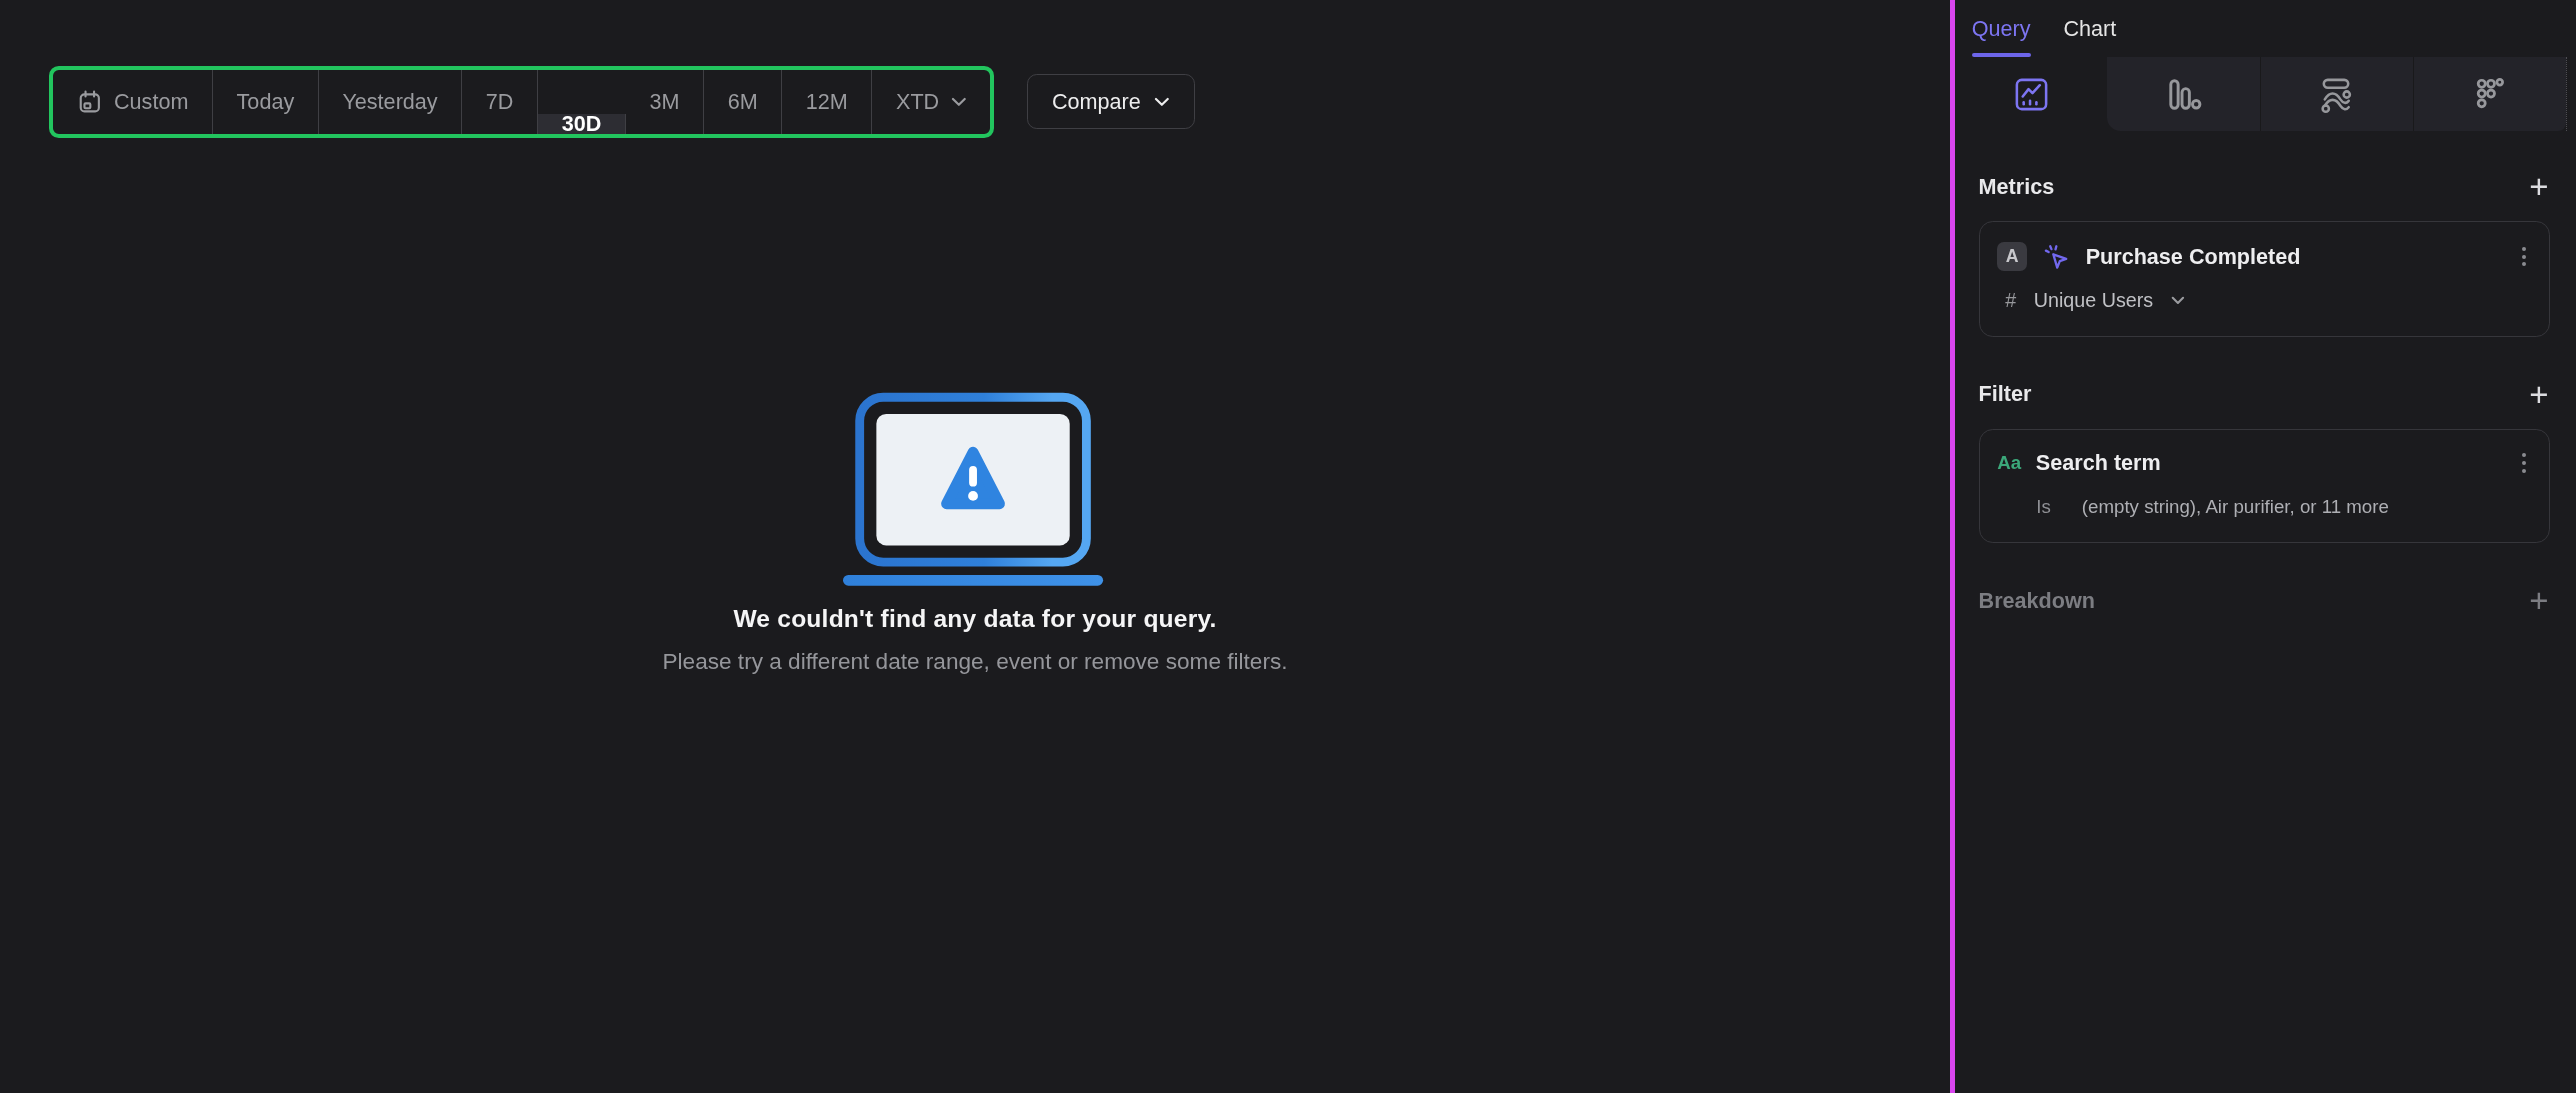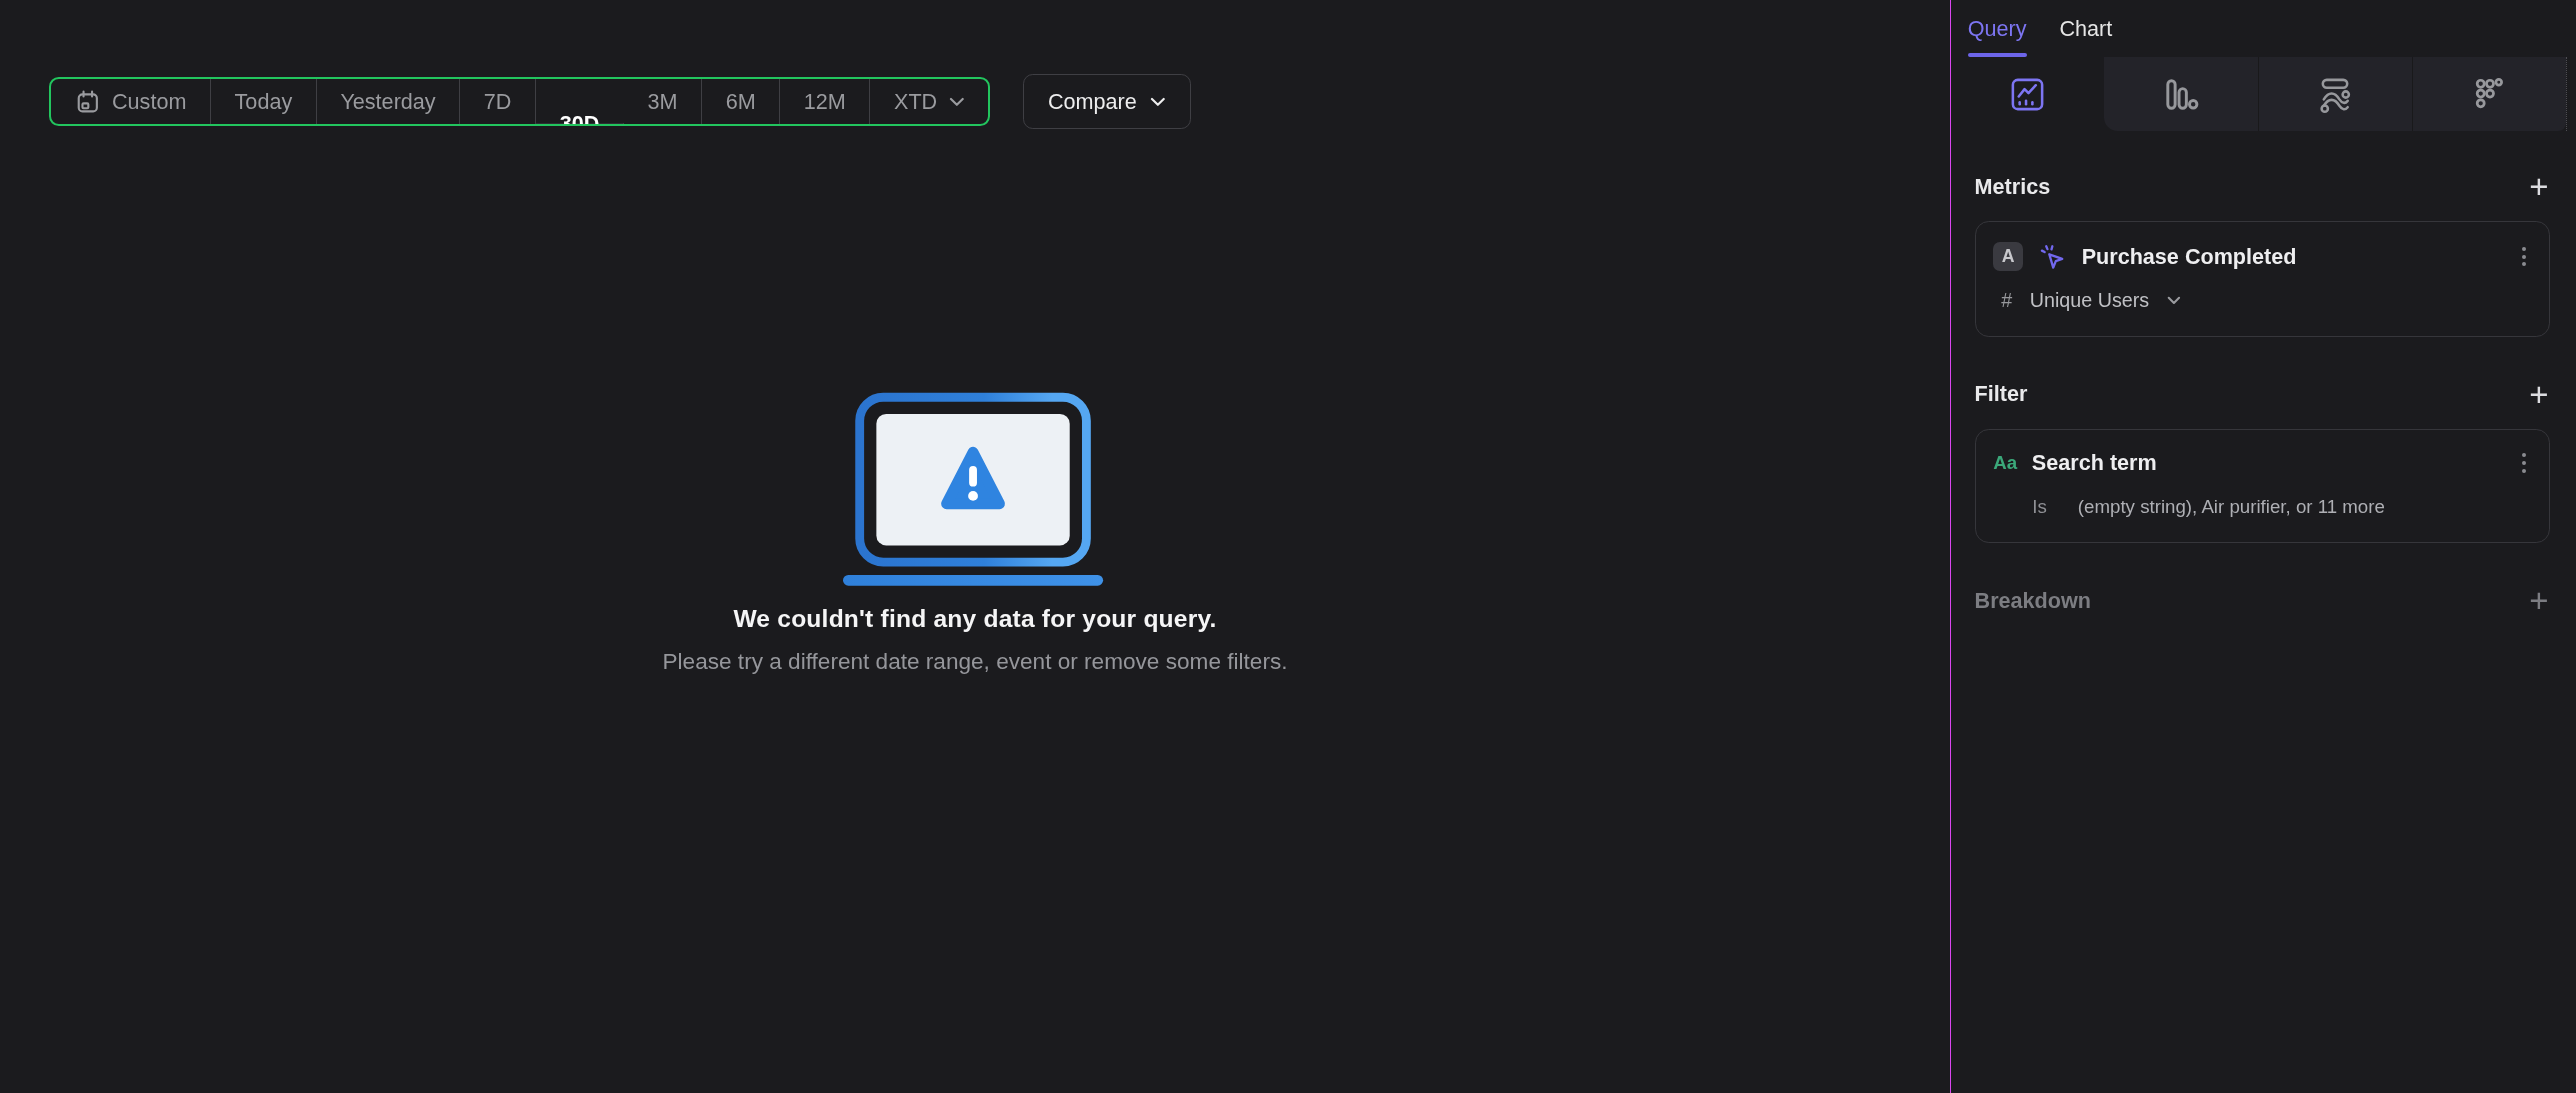--- a/index.html
+++ b/index.html
@@ -13,22 +13,22 @@
   }
 
   
   .main { position:absolute; top:0; left:0; width:1950px; height:1093px; }
 
   .toolbar {
     position:absolute; top:74px; left:49px; right:51px;
     display:flex; align-items:center; height:55px;
   }
   .date-group {
-    display:flex; align-items:stretch; height:49px;
-    border:2px solid #22c55e; border-radius:9.8px; overflow:hidden;
+    display:flex; align-items:stretch; height:72px;
+    border:4px solid #22c55e; border-radius:9.8px; overflow:hidden;
     background:transparent;
   }
   .seg {
     display:flex; align-items:center; gap:11.8px;
     padding:0 23.6px; font-size:21.6px; color:#9a9b9f;
     border-right:1px solid #3f3f44; background:transparent; cursor:pointer;
     white-space:nowrap;
   }
   .seg:last-child { border-right:none; }
   .seg.selected { background:#2d2d33; color:#ffffff; font-weight:700;margin-top:44px; }
@@ -50,21 +50,21 @@
     position:absolute; top:390px; left:0; width:100%;
     text-align:center;
   }
   .empty svg { display:block; margin:0 auto; }
   .empty-title { margin-top:15.7px; font-size:24.6px; font-weight:700; color:#f5f5f6; letter-spacing:0.2px; }
   .empty-sub { margin-top:16.7px; font-size:22.6px; color:#95969b; }
 
   
   .panel {
     position:absolute; top:0; right:0; width:626px; height:1093px;
-    background:#1b1b1e; border-left:1px solid #d946ef;
+    background:#1b1b1e; border-left:5px solid #d946ef;
   }
   .panel-header {
     height:57px; display:flex; align-items:stretch; gap:33px; padding-left:16.7px;
   }
   .ptab {
     position:relative; display:flex; align-items:center;
     font-size:21.6px; color:#e5e5e5; cursor:pointer;
   }
   .ptab.active { color:#7d75f2; }
   .tab-underline {

